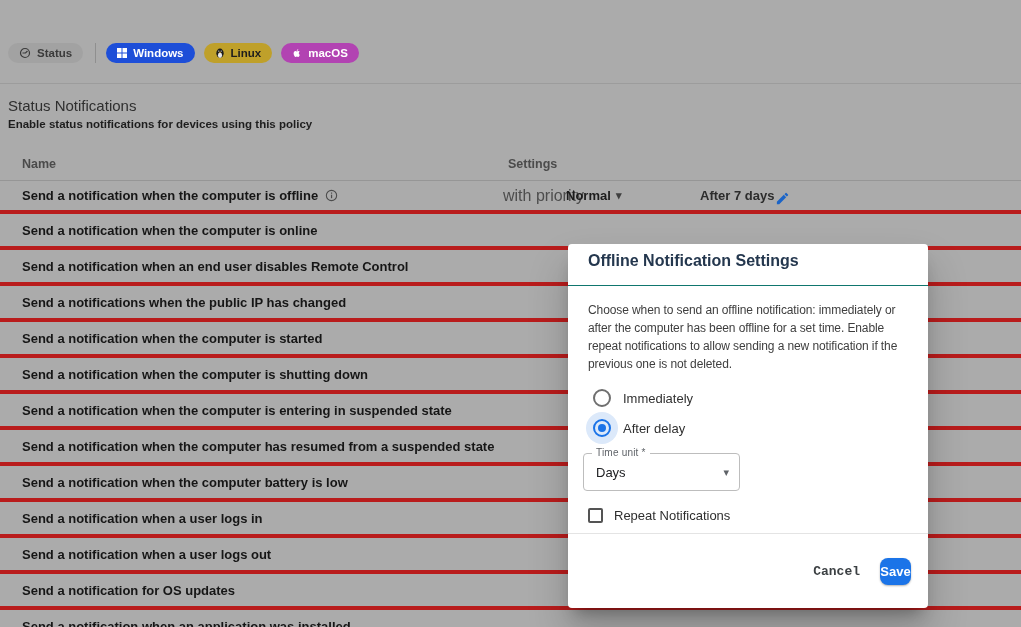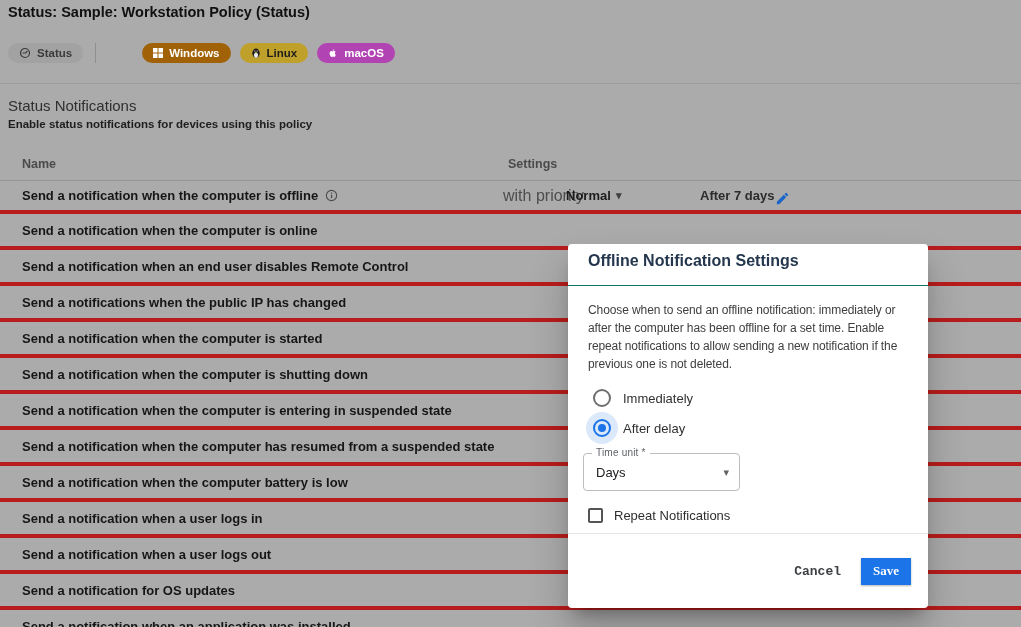--- a/index.html
+++ b/index.html
@@ -104,44 +104,43 @@
     position:absolute; left:0; right:0; bottom:0; height:75px;
     border-top:1px solid #e4e4e4;
     display:flex; align-items:center; justify-content:flex-end;
     padding-right:17px; gap:20px;
   }
   .btn-cancel {
     background:none; border:none; font-family:Liberation Mono, monospace;
     font-size:13px; font-weight:bold; color:#3c4043; cursor:pointer;
   }
   .btn-save {
-    border:none; font-family:Liberation Serif, serif; width:50px; height:27px; border-radius:0;
+    border:none; font-family:Liberation Sans, sans-serif; width:31px; height:27px; border-radius:8px;
     font-size:13px; font-weight:bold; color:#ffffff; cursor:pointer;
     box-shadow:0 1px 2px rgba(0,0,0,.3);
   }
 </style>
 </head>
 <body>
 
 <div class="page">
 
-  <div class="page-title">Status: Sample: Workstation Policy (Status)</div>
 
   <div class="chips-row">
     <div class="chip chip-status">
       <span>
         <svg width="12" height="12" viewBox="0 0 24 24">
             <circle cx="12" cy="12" r="9" fill="none" stroke="#3b3b3b" stroke-width="2.4"></circle>
             <path d="M7 12h6l4-4" fill="none" stroke="#3b3b3b" stroke-width="2.4"></path>
           </svg>
       </span>
       <span>Status</span>
     </div>
     <div class="chips-sep"></div>
-    <div class="chip chip-os" style="background-color: #a16207; margin-left: 36px;">
+    <div class="chip chip-os" style="background-color: #1d4ed8;">
       <span>
         <svg width="10" height="10" viewBox="0 0 10 10">
             <rect x="0" y="0" width="4.5" height="4.5" fill="#fff"></rect>
             <rect x="5.5" y="0" width="4.5" height="4.5" fill="#fff"></rect>
             <rect x="0" y="5.5" width="4.5" height="4.5" fill="#fff"></rect>
             <rect x="5.5" y="5.5" width="4.5" height="4.5" fill="#fff"></rect>
           </svg>
       </span>
       <span>Windows</span>
     </div>

